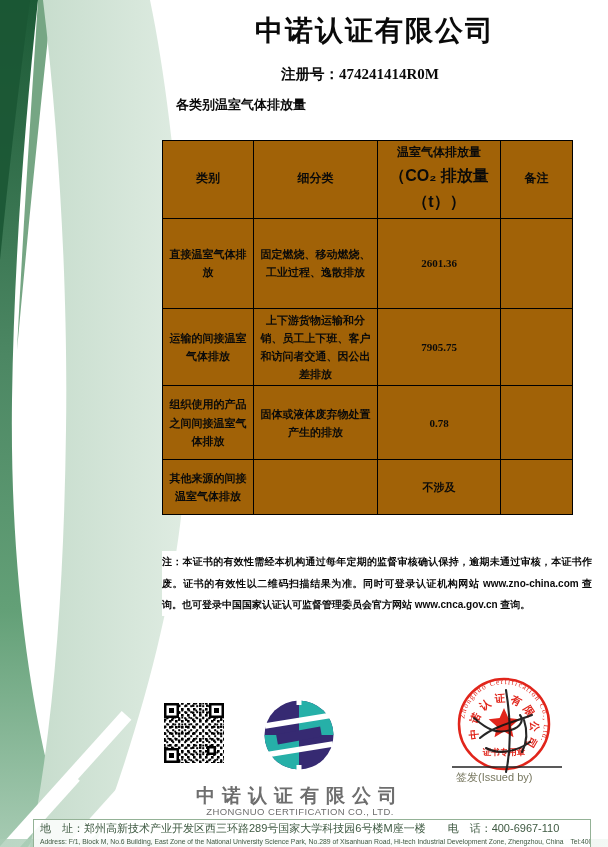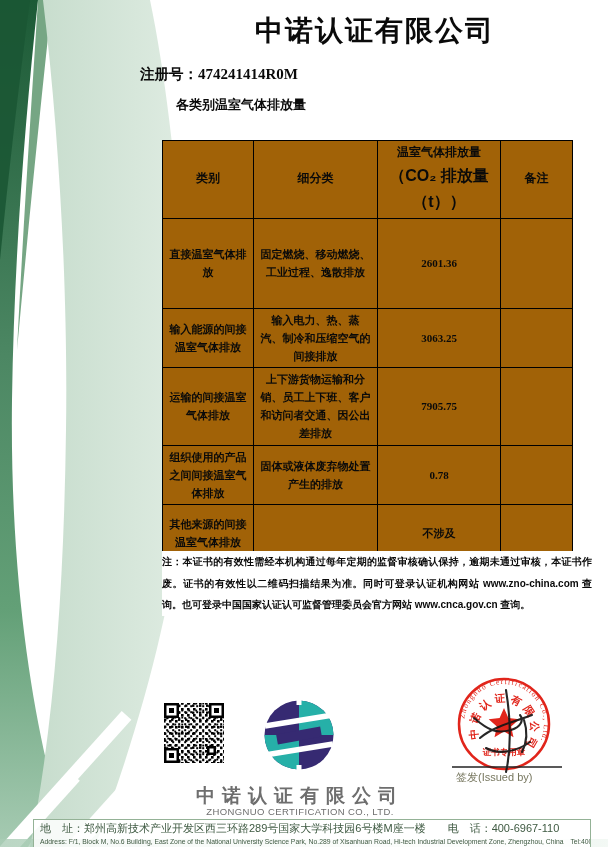--- a/index.html
+++ b/index.html
@@ -6,21 +6,21 @@
   body{
     width:608px;height:847px;position:relative;overflow:hidden;
     background:#ffffff;font-family:"Liberation Sans",sans-serif;
   }
   .abs{position:absolute;}
   #deco{position:absolute;left:0;top:0;width:608px;height:847px;z-index:0;}
   .layer{z-index:2;}
 
   .doc-title{left:150px;top:12px;width:450px;text-align:center;
     font-size:28px;font-weight:bold;letter-spacing:2px;color:#0a0a0a;}
-  .reg-line{left:140px;top:65px;width:440px;text-align:left;
+  .reg-line{left:140px;top:65px;width:440px;text-align:center;
     font-size:14.5px;font-weight:bold;color:#0a0a0a;}
   .reg-line .num{font-family:"Liberation Serif",serif;font-size:15px;}
   .section-title{left:176px;top:96px;font-size:13px;font-weight:bold;color:#0a0a0a;text-align:center;}
 
   .tbl-wrap{left:162px;top:140px;background:#fff;}
   table.ghg{border-collapse:collapse;table-layout:fixed;width:410px;background:#a16207;}
   table.ghg td,table.ghg th{border:1px solid #000;font-weight:bold;text-align:center;
     vertical-align:middle;padding:2px 5px;font-size:11px;line-height:1.65;color:#0a0a0a;}
   table.ghg thead tr{height:38px;}
   table.ghg th{font-size:12px;}
@@ -112,26 +112,20 @@
           <span class="sub2">（CO₂ 排放量 （t））</span>
         </th>
         <th>备注</th>
       </tr>
     </thead>
     <tbody>
       <tr>
         <td>直接温室气体排放</td>
         <td>固定燃烧、移动燃烧、工业过程、逸散排放</td>
         <td class="num">2601.36</td>
-        <td></td>
-      </tr>
-      <tr>
-        <td>输入能源的间接温室气体排放</td>
-        <td>输入电力、热、蒸 汽、制冷和压缩空气的间接排放</td>
-        <td class="num">3063.25</td>
         <td></td>
       </tr>
       <tr>
         <td>运输的间接温室气体排放</td>
         <td>上下游货物运输和分销、员工上下班、客户和访问者交通、因公出差排放</td>
         <td class="num">7905.75</td>
         <td></td>
       </tr>
       <tr>
         <td>组织使用的产品之间间接温室气体排放</td>

